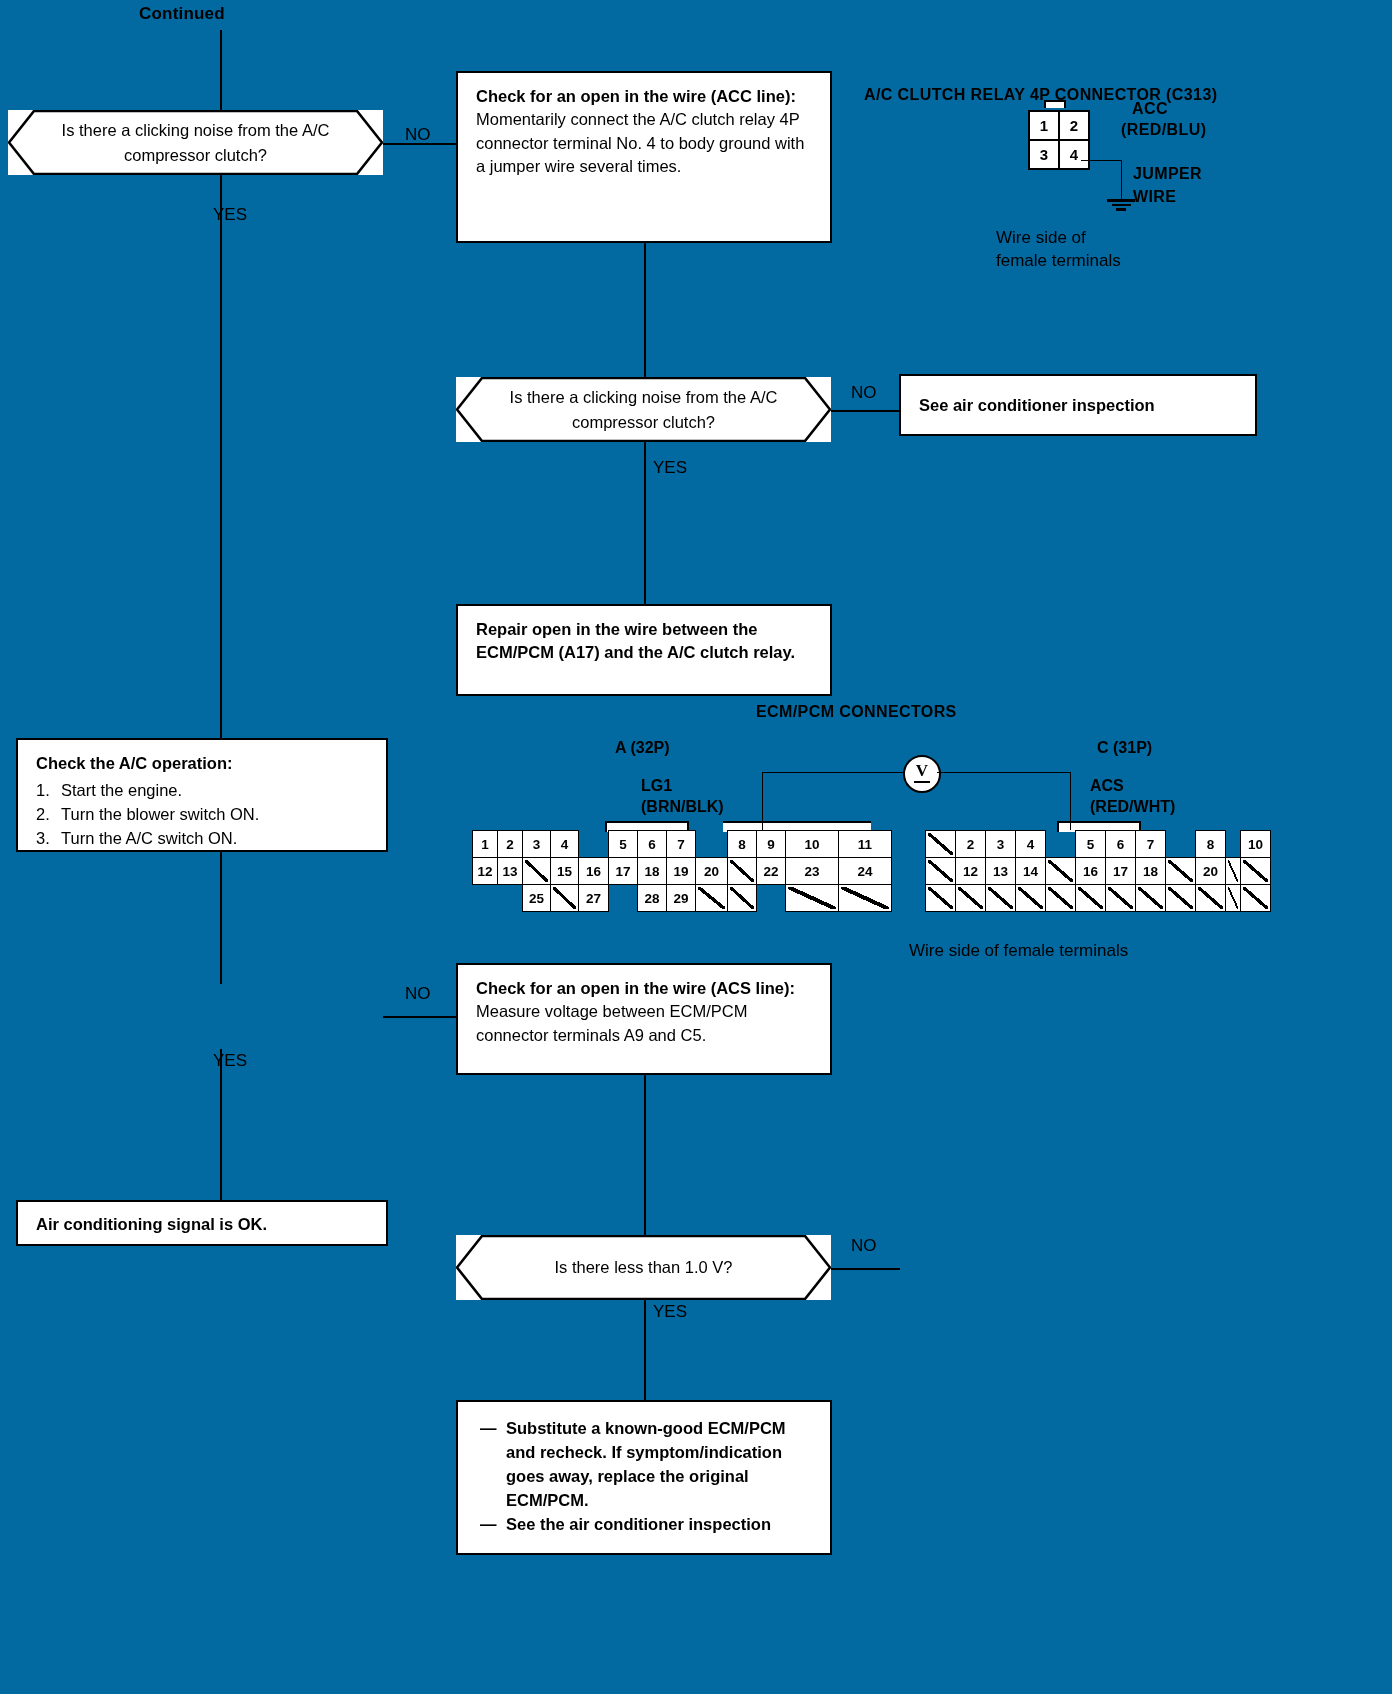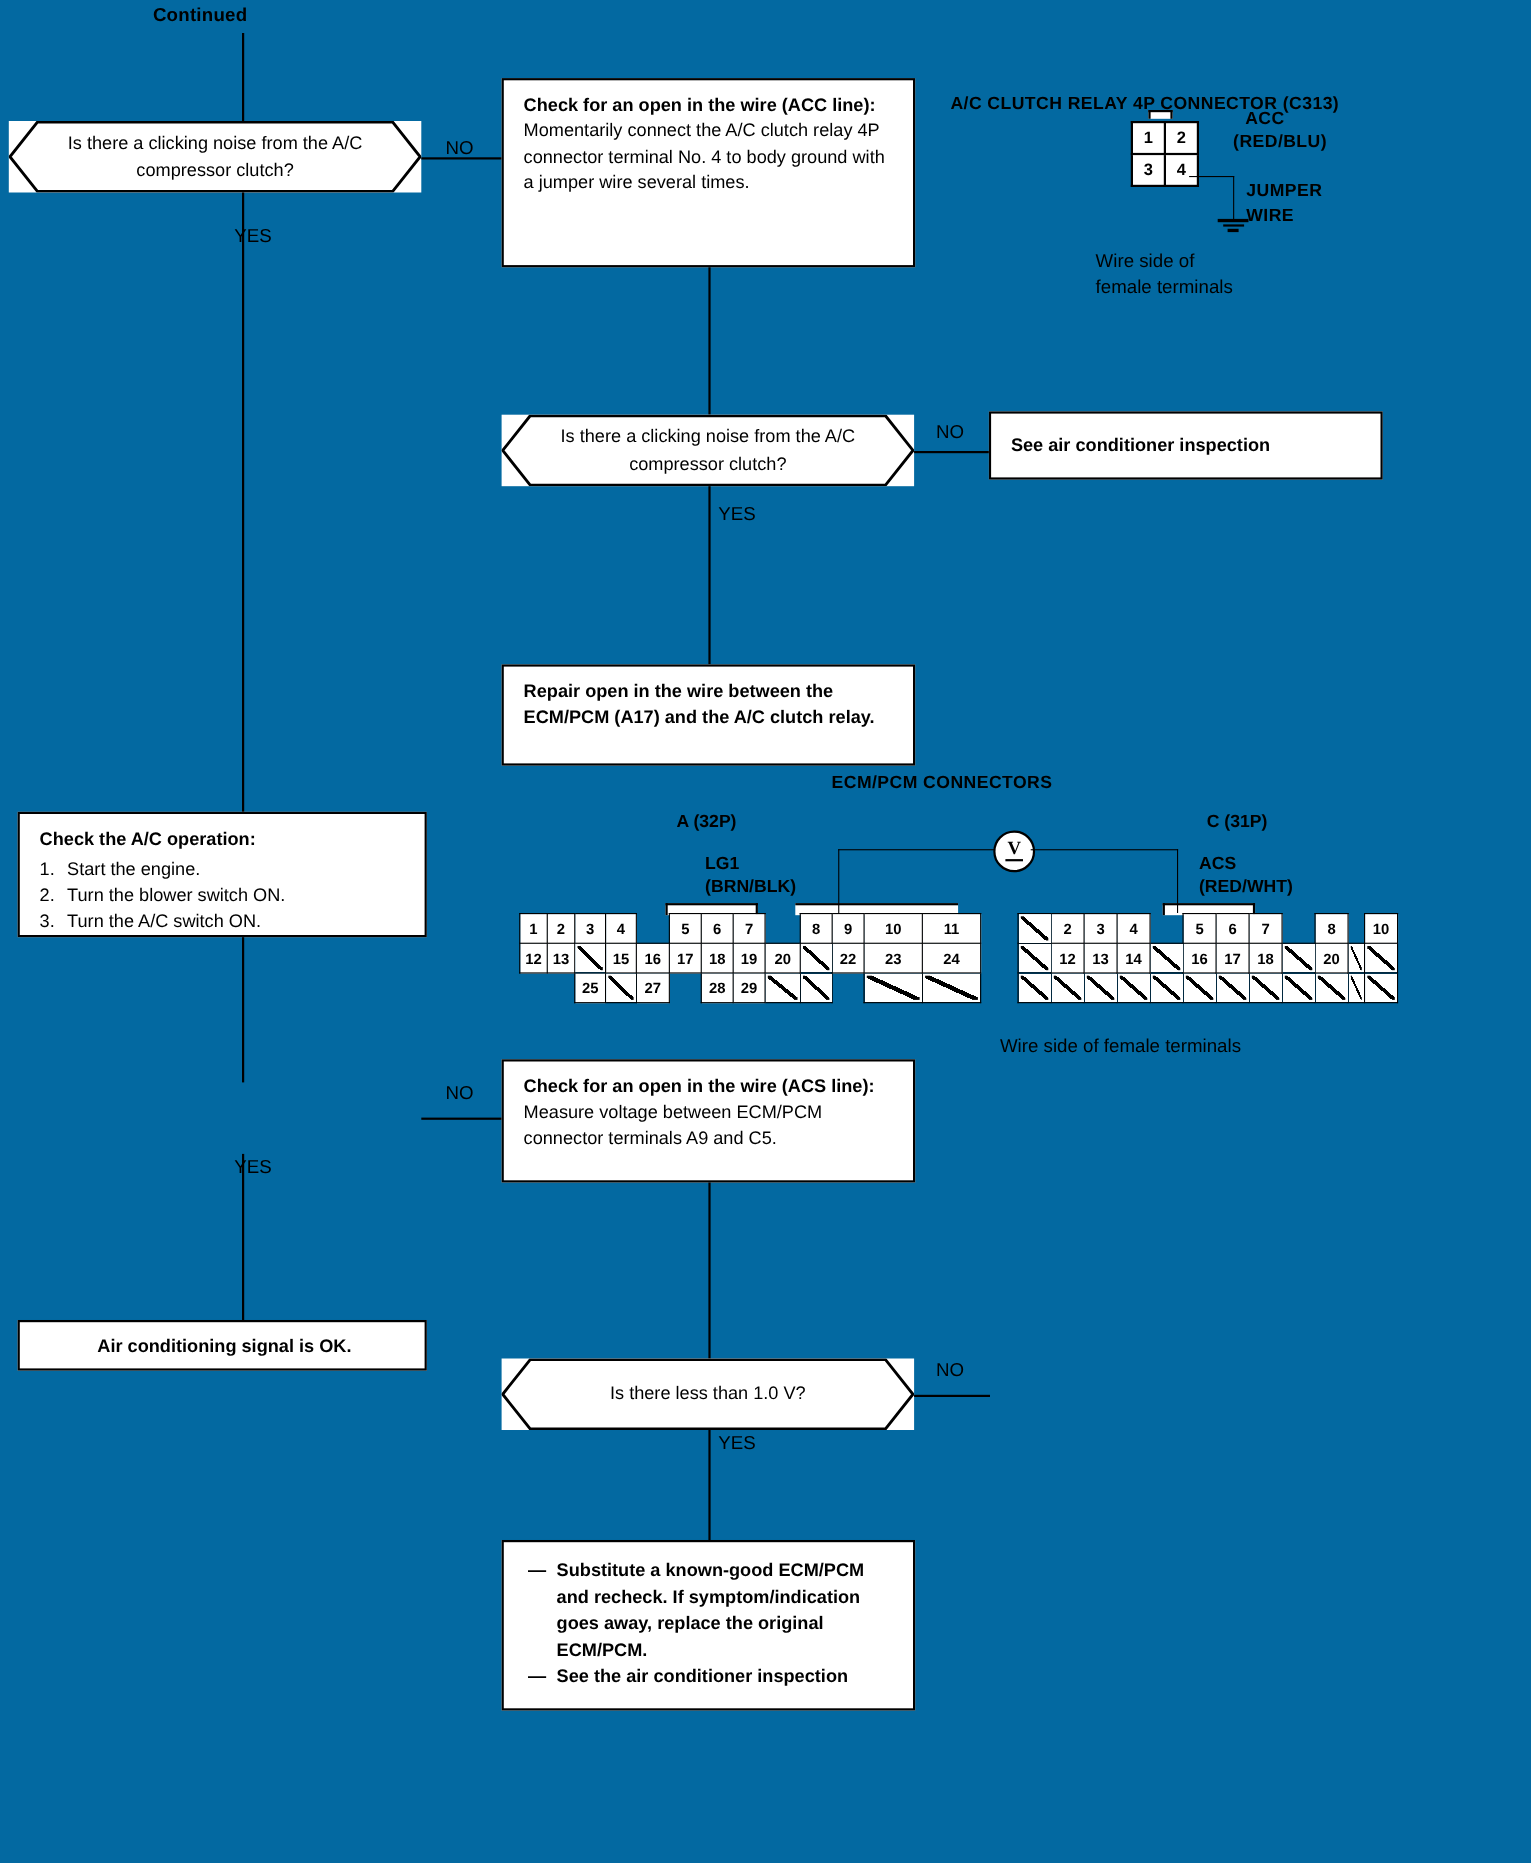--- a/index.html
+++ b/index.html
@@ -364,21 +364,21 @@
   <div class="vline" style="left:220px;top:1049px;height:151px;"></div>
 
   <div class="box abs" style="left:456px;top:963px;width:376px;height:112px;">
     <div class="inner">
       <div class="bold-box">Check for an open in the wire (ACS line):</div>
       <div>Measure voltage between ECM/PCM connector terminals A9 and C5.</div>
     </div>
   </div>
   <div class="vline" style="left:644px;top:1075px;height:172px;"></div>
 
-  <div class="box abs bold-box" style="left:16px;top:1200px;width:372px;height:46px;text-align:center;">
+  <div class="box abs bold-box" style="left:16px;top:1200px;width:372px;height:46px;">
     <div class="inner" style="padding-top:11px;">Air conditioning signal is OK.</div>
   </div>
 
   <div class="hex" style="left:456px;top:1235px;width:375px;height:65px;">
     <svg class="hexshape" viewBox="0 0 375 65" preserveAspectRatio="none">
       <polygon points="26,1 349,1 374,32.5 349,64 26,64 1,32.5" fill="#fff" stroke="#000" stroke-width="2.6"></polygon>
     </svg>
     <div class="hextext">Is there less than 1.0 V?</div>
   </div>
   <div class="branch" style="left:851px;top:1236px;">NO</div>

